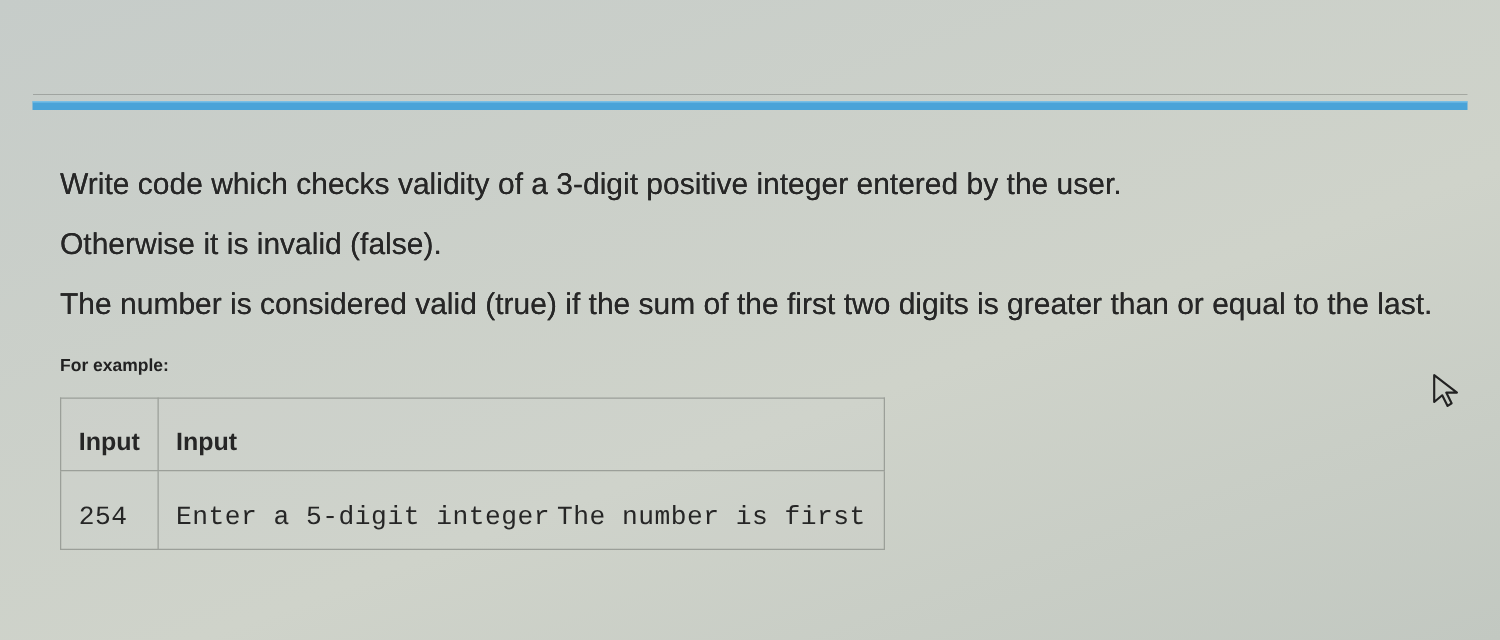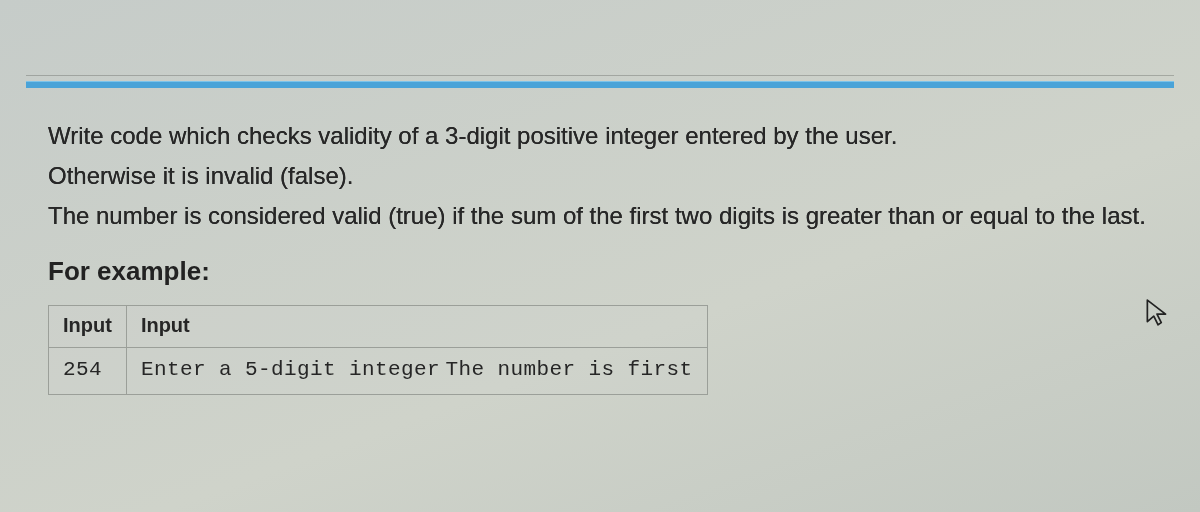--- a/index.html
+++ b/index.html
@@ -36,37 +36,37 @@
   .content {
     position: absolute;
     top: 118px;
     left: 48px;
     right: 48px;
   }
   .para {
     font-size: 24px;
     line-height: 36px;
     color: #272727;
-    margin: 0 0 4px 0;
+    margin: 12px 0 4px 0;
     font-weight: 400;
     text-shadow: 0 0 0.3px #272727;
   }
   .example-label {
-    font-size: 26px;
+    font-size: 14px;
     font-weight: 700;
     color: #222;
     margin: 22px 0 18px 0;
   }
   table.ex {
     border-collapse: collapse;
     margin-top: 4px;
   }
   table.ex th, table.ex td {
     border: 1px solid #9b9f99;
-    padding: 8px 14px 10px 14px;
+    padding: 24px 14px 10px 14px;
     text-align: left;
     vertical-align: top;
     font-size: 20px;
     color: #262626;
     background: rgba(255,255,255,0.02);
   }
   table.ex th {
     font-weight: 700;
   }
   table.ex td.mono, table.ex td .mono-line {

